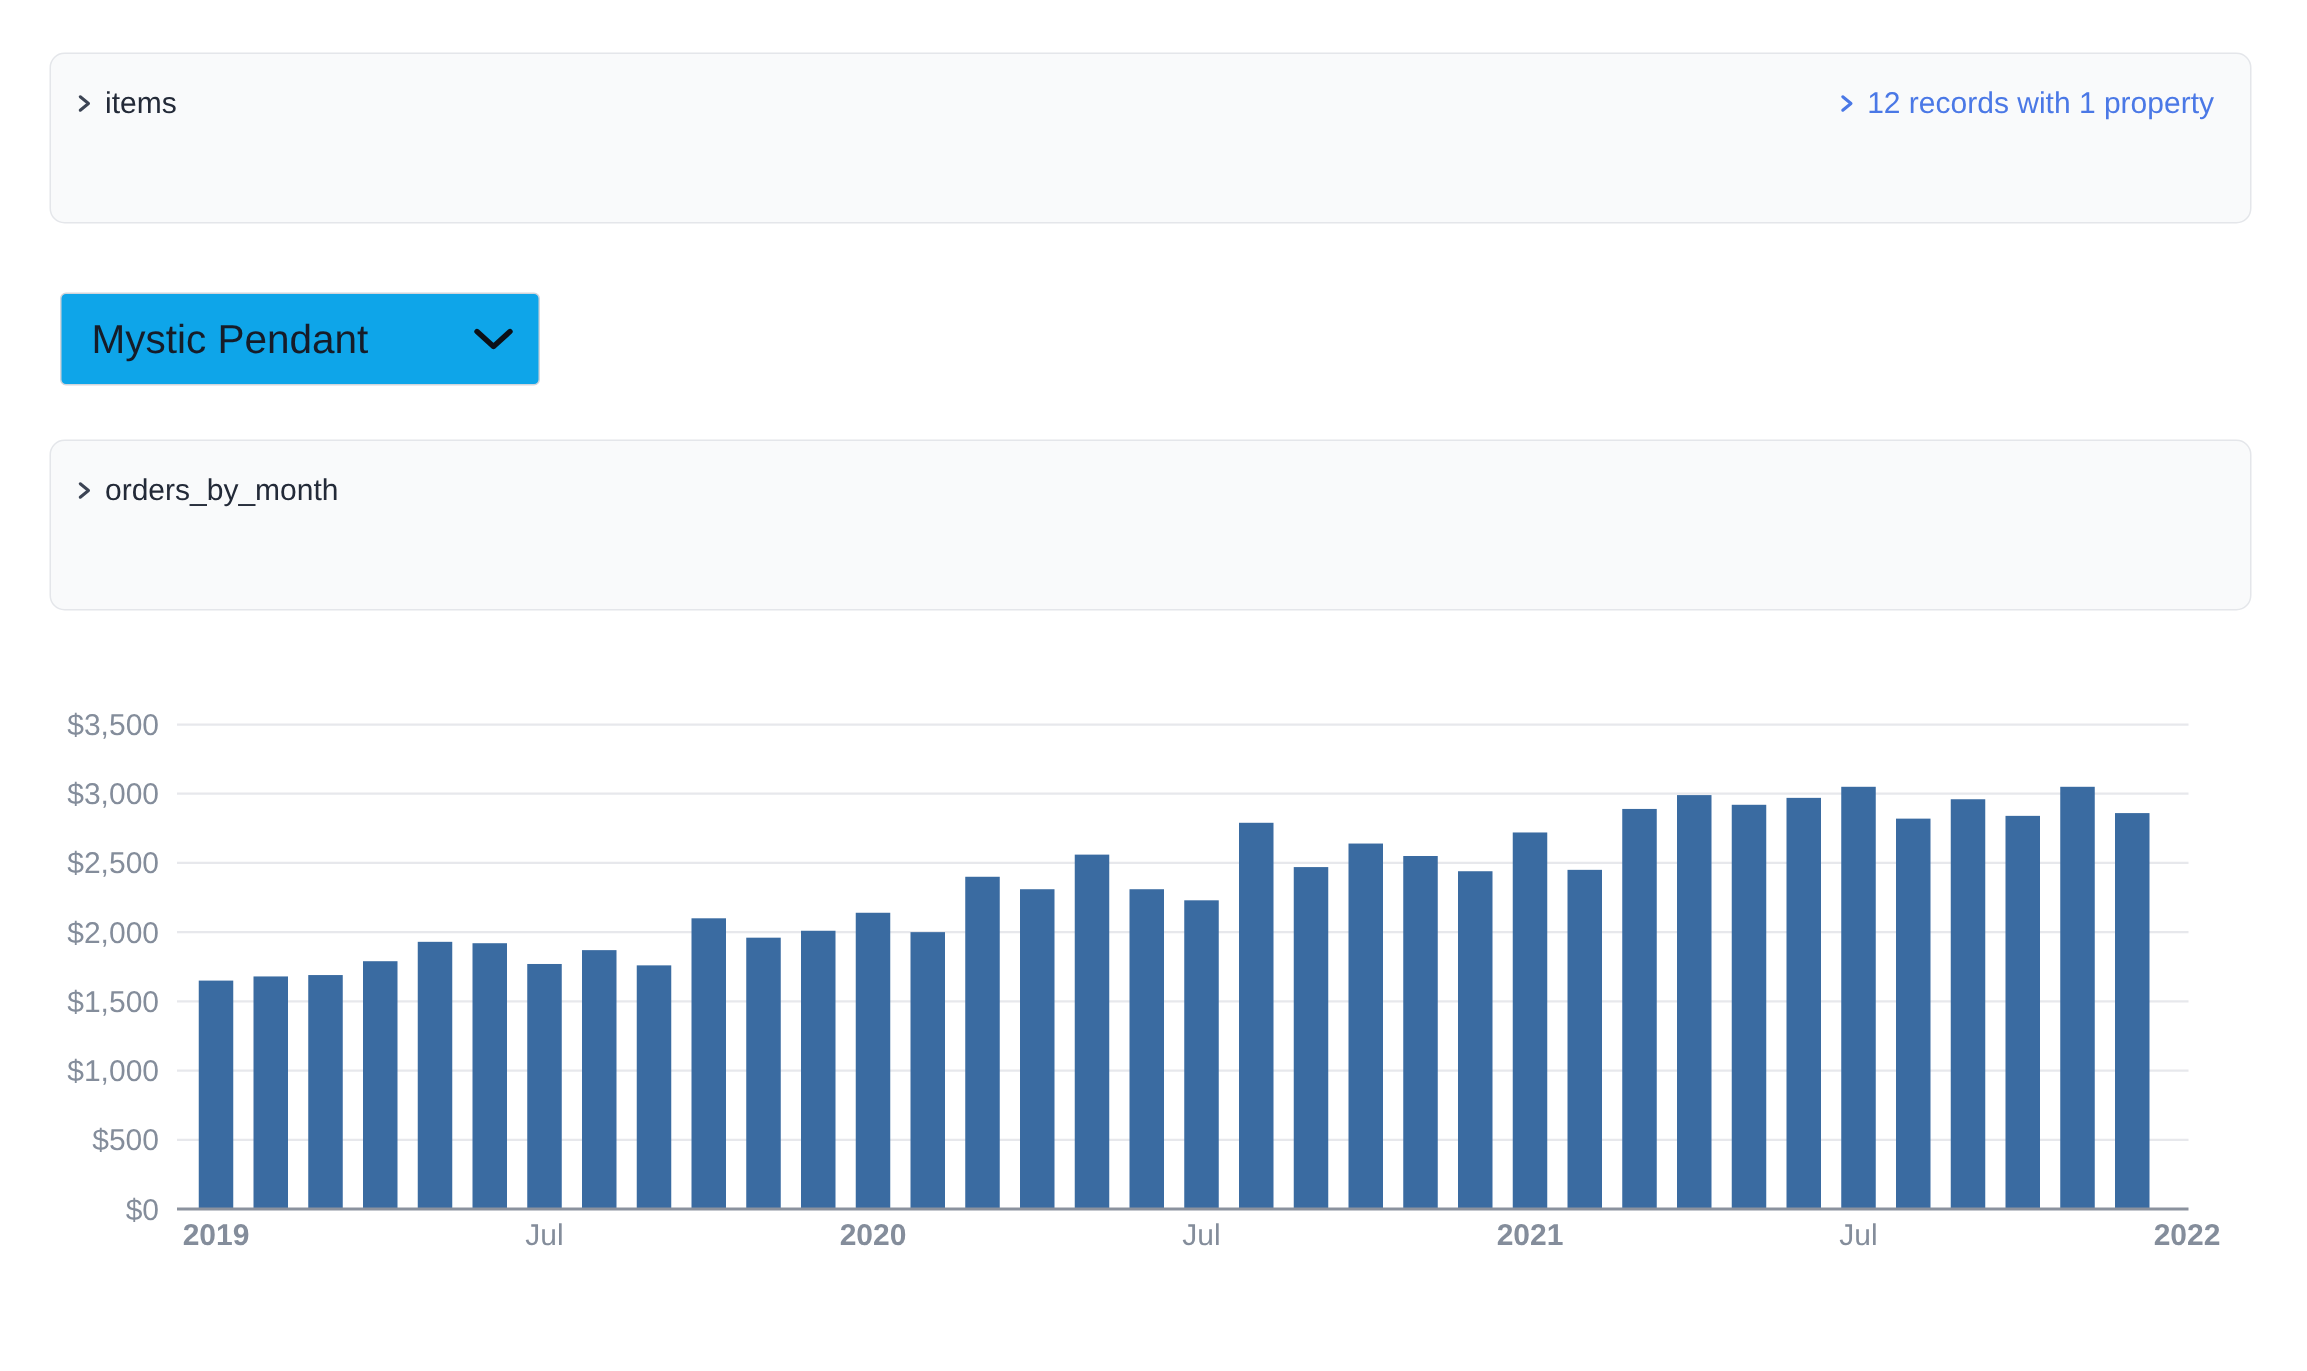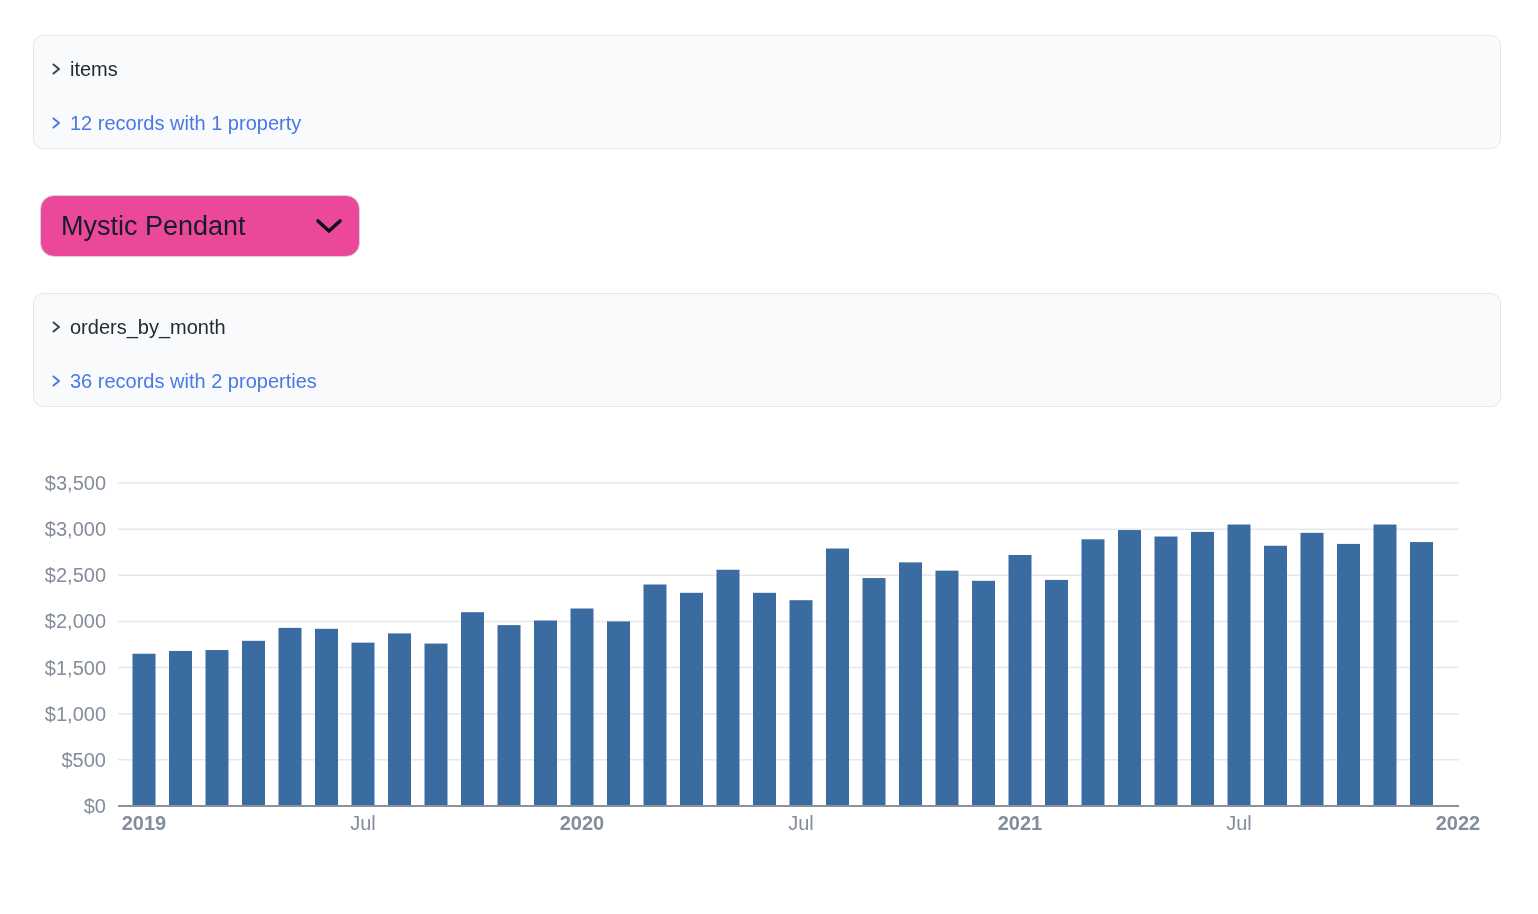--- a/index.html
+++ b/index.html
@@ -10,21 +10,21 @@
     overflow: hidden;
   }
   .panel {
     margin: 0 37px 0 33px;
     height: 114px;
     background: #f9fafb;
     border: 1px solid #e4e6ea;
     border-radius: 10px;
     padding: 20px 24px 12px 15px;
     display: flex;
-    flex-direction: column;
+    flex-direction: row;
     justify-content: space-between;
   }
   .panel-1 { margin-top: 35px; }
   .panel-2 { margin-top: 36px; }
   .disclosure-row {
     display: flex;
     align-items: center;
     height: 26px;
     cursor: pointer;
     font-size: 20px;
@@ -44,22 +44,22 @@
     position: relative;
     width: 320px;
     height: 62px;
   }
   select.item-select {
     -webkit-appearance: none;
     appearance: none;
     width: 320px;
     height: 62px;
     border: 1.5px solid #d2d5db;
-    border-radius: 14px;
-    background: #ec4899;
+    border-radius: 4px;
+    background: #0ea5e9;
     font-family: "Liberation Sans", "DejaVu Sans", sans-serif;
     font-size: 27px;
     color: #161c28;
     padding: 0 60px 0 20px;
     cursor: pointer;
   }
   .select-chevron {
     position: absolute;
     right: 16px; top: 50%;
     transform: translateY(-50%);
@@ -110,28 +110,20 @@
 </div>
 
 <section class="panel panel-2">
   <div class="disclosure-row">
     <span class="chev">
       <svg width="12" height="16" viewBox="0 0 12 16">
           <path d="M3.5 3.5 L9 8 L3.5 12.5" fill="none" stroke="#3c4454" stroke-width="2" stroke-linecap="round" stroke-linejoin="round"></path>
         </svg>
     </span>
     <span>orders_by_month</span>
-  </div>
-  <div class="disclosure-row link">
-    <span class="chev">
-      <svg width="12" height="16" viewBox="0 0 12 16">
-          <path d="M3.5 3.5 L9 8 L3.5 12.5" fill="none" stroke="#4a78e6" stroke-width="2" stroke-linecap="round" stroke-linejoin="round"></path>
-        </svg>
-    </span>
-    <span>36 records with 2 properties</span>
   </div>
 </section>
 
 <div class="chart-wrap">
   <svg id="chart-svg" width="1538" height="400" viewBox="0 0 1538 400">
       <text x="106" y="356" text-anchor="end" font-size="20" fill="#848d9b">$0</text>
       <line x1="118" x2="1459" y1="302.8571428571429" y2="302.8571428571429" stroke="#e7e8ec" stroke-width="1.5"></line>
       <text x="106" y="309.8571428571429" text-anchor="end" font-size="20" fill="#848d9b">$500</text>
       <line x1="118" x2="1459" y1="256.7142857142857" y2="256.7142857142857" stroke="#e7e8ec" stroke-width="1.5"></line>
       <text x="106" y="263.7142857142857" text-anchor="end" font-size="20" fill="#848d9b">$1,000</text>

